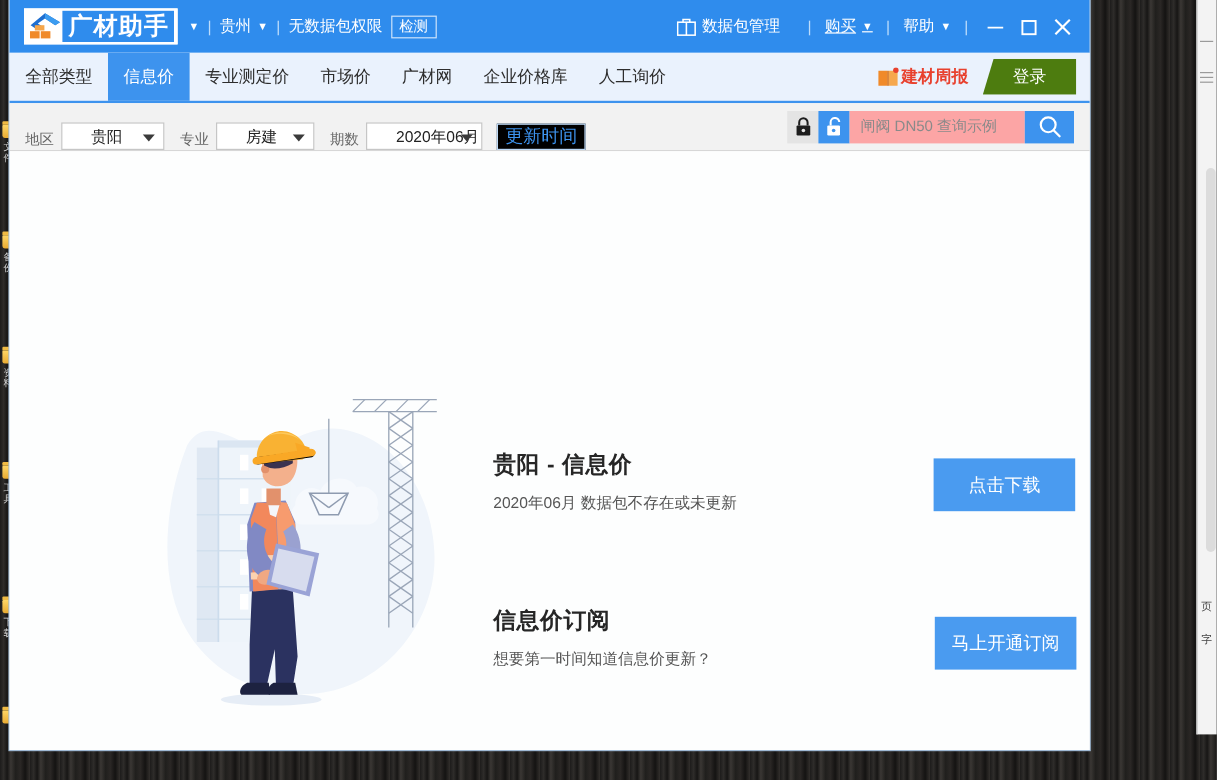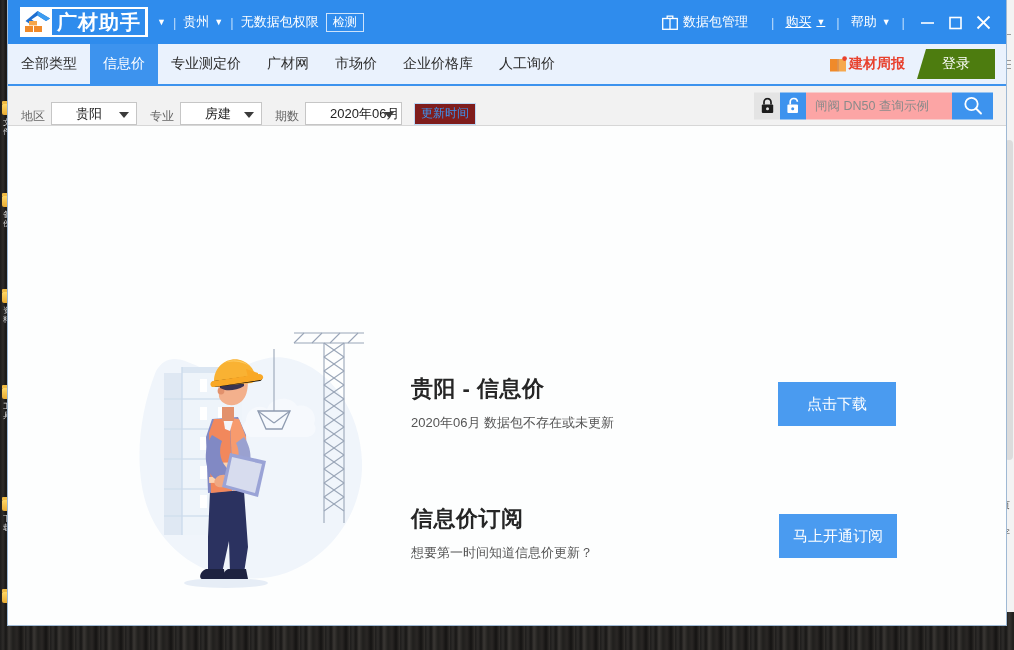--- a/index.html
+++ b/index.html
@@ -60,21 +60,21 @@
   }
   .bg-window .bgw-txt {
     position: absolute; right: 1px;
     font-size: 9px; color: #444; width: 12px; line-height: 11px;
   }
 
   
   .app {
     position: absolute;
     left: 8px; top: 0;
-    width: 998px; height: 625px;
+    width: 900px; height: 625px;
     background: #ffffff;
     box-shadow: 0 0 0 1px #9fb9d4;
     z-index: 5;
     display: flex; flex-direction: column;
   }
 
   
   .titlebar {
     height: 44px;
     background: #2f8ced;
@@ -209,24 +209,24 @@
     width: 0; height: 0;
     border-left: 5px solid transparent;
     border-right: 5px solid transparent;
     border-top: 6px solid #3b3b3b;
   }
   .sel-area { width: 86px; }
   .sel-major { width: 82px; }
   .sel-period { width: 97px; }
   .btn-update {
     margin-left: 12px;
-    font-size: 12px;
+    font-size: 15px;
     color: #3d93ee;
     border: 1px solid #bcd9f7;
-    background: #7f1d1d;
+    background: #000000;
     padding: 3px 6px 4px;
     line-height: 13px;
   }
 
   
   .search-group {
     position: absolute; right: 13px; top: 50%;
     transform: translateY(-50%);
     display: flex; align-items: center;
     height: 27px;
@@ -270,21 +270,21 @@
     left: 118px; top: 185px;
     width: 245px; height: 290px;
   }
   .panel {
     position: absolute;
     left: 403px; top: 248px;
     width: 510px;
   }
   .row { position: relative; height: 130px; }
   .row-title {
-    font-size: 22px; font-weight: bold; color: #262626;
+    font-size: 19px; font-weight: bold; color: #262626;
     margin: 0 0 10px 0; letter-spacing: 0.5px;
   }
   .row-sub {
     font-size: 13px; color: #555; margin: 0;
   }
   .cta {
     position: absolute;
     right: 25px; top: 8px;
     width: 118px; height: 44px;
     background: #4a9bf0;
@@ -383,22 +383,22 @@
           <line x1="15.5" y1="3.5" x2="3.5" y2="15.5" stroke="#fff" stroke-width="1.8"></line>
         </svg>
       </div>
     </div>
   </div>
 
   <div class="navbar">
     <div class="nav-tab">全部类型</div>
     <div class="nav-tab active">信息价</div>
     <div class="nav-tab">专业测定价</div>
+    <div class="nav-tab">市场价</div>
     <div class="nav-tab">广材网</div>
-    <div class="nav-tab">市场价</div>
     <div class="nav-tab">企业价格库</div>
     <div class="nav-tab">人工询价</div>
 
     <div class="nav-right">
       <div class="weekly">
         <svg class="book-icon" viewBox="0 0 18 17">
           <path d="M1 3 H8.3 V15.5 H1 Z" fill="#f08a2a"></path>
           <path d="M9.7 3 H17 V15.5 H9.7 Z" fill="#f6a84e"></path>
           <rect x="8.3" y="3" width="1.4" height="12.5" fill="#d8761f"></rect>
           <circle cx="15.6" cy="2.6" r="2.3" fill="#e8412e"></circle>

